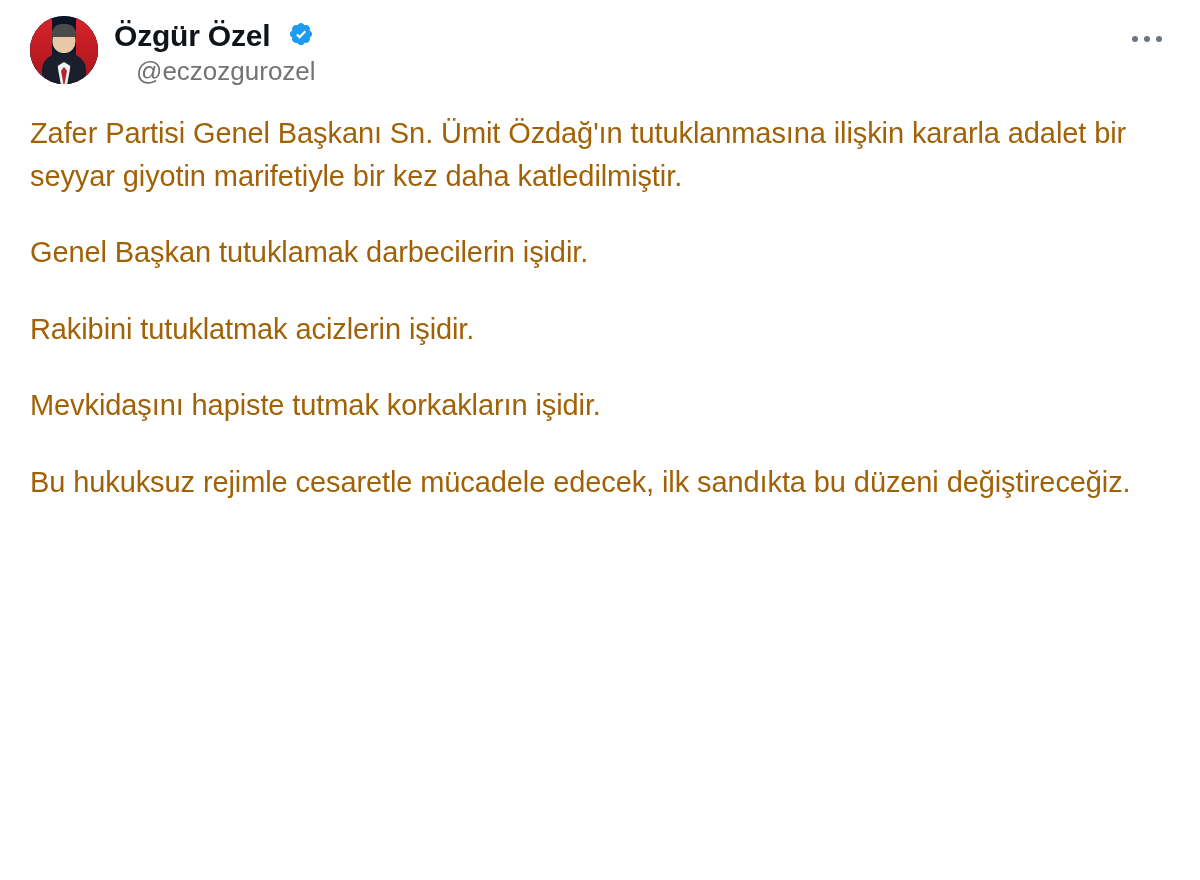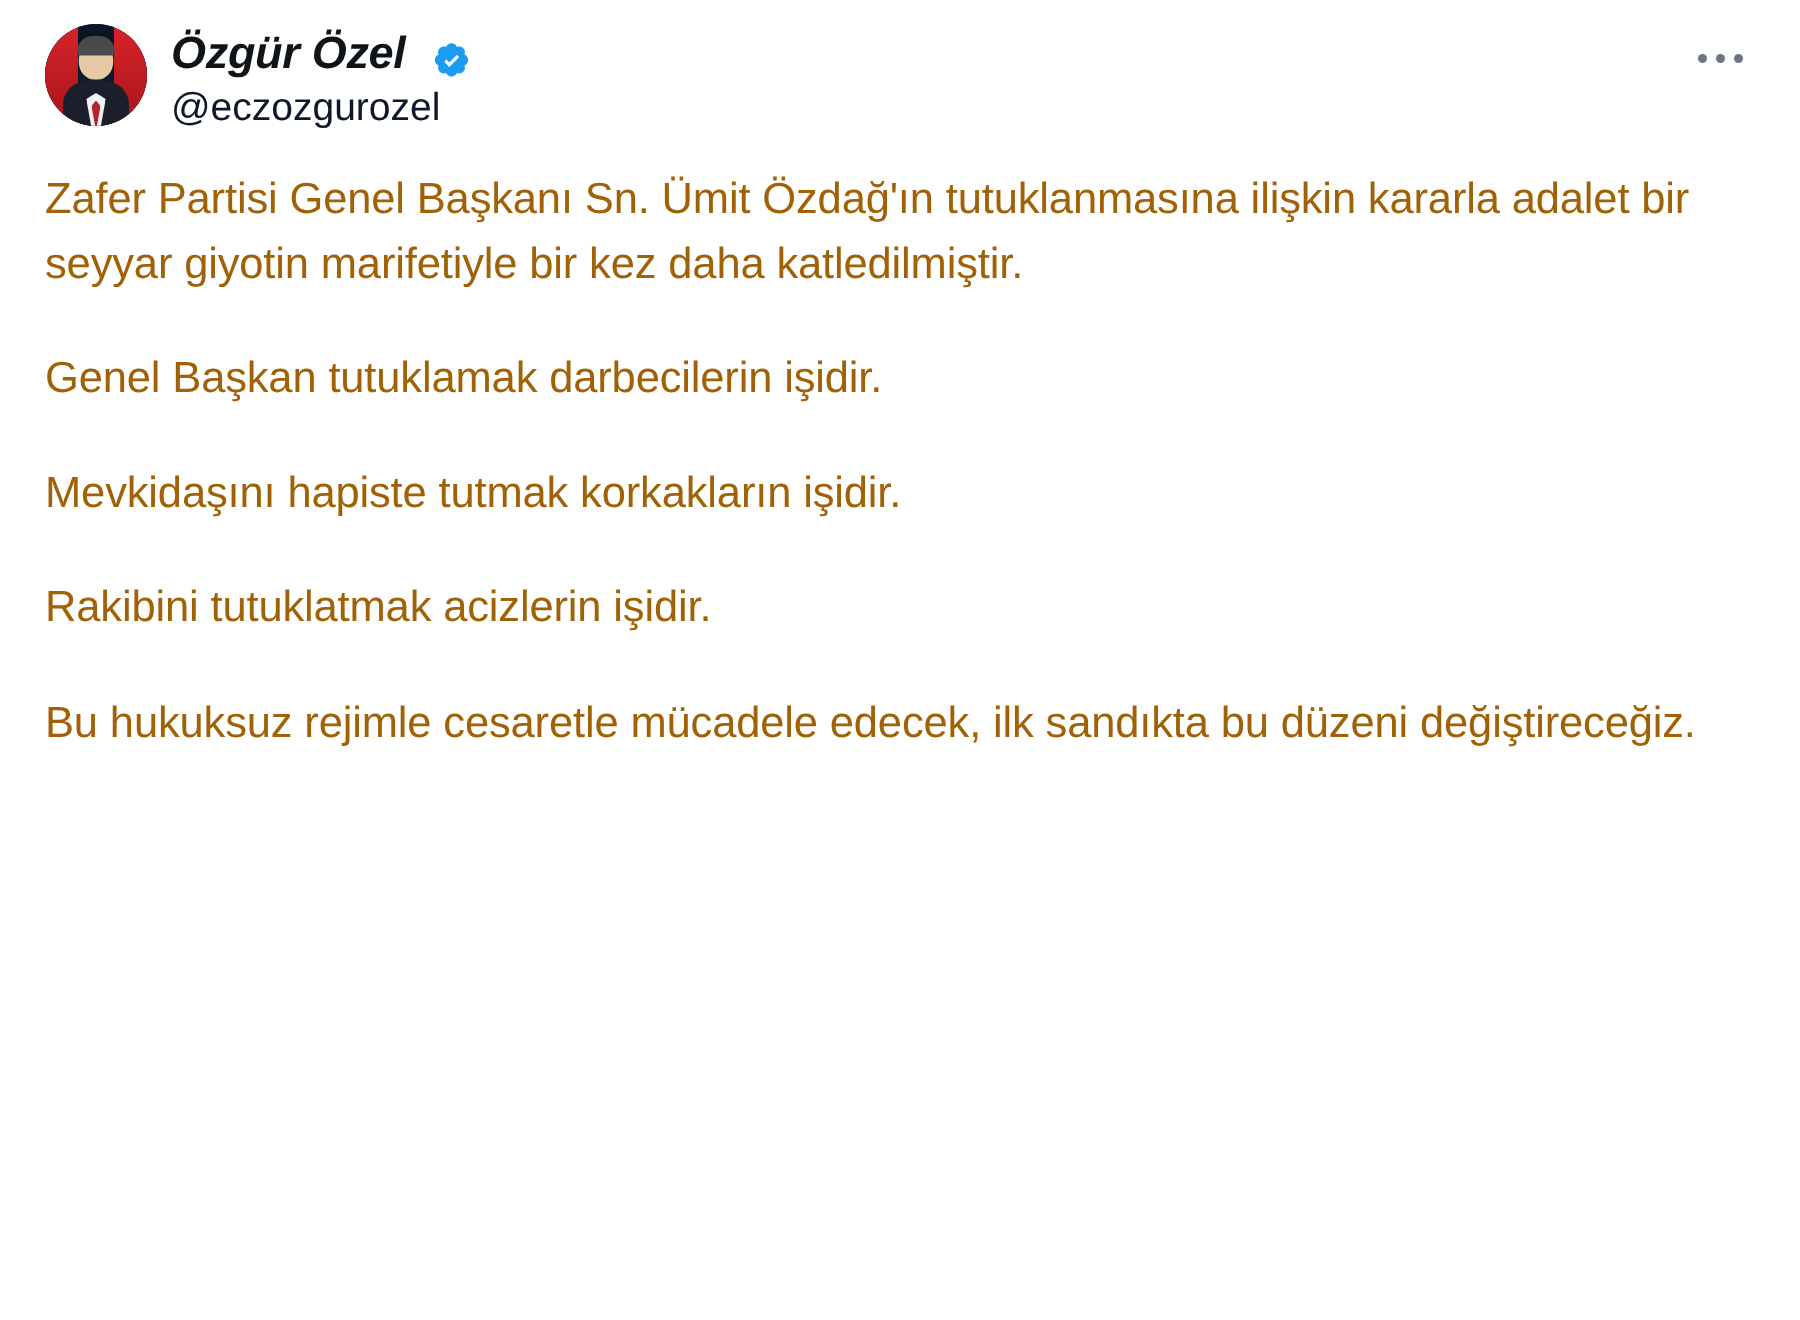--- a/index.html
+++ b/index.html
@@ -109,43 +109,43 @@
   }
 
   .name-block {
     display: flex;
     flex-direction: column;
     justify-content: center;
     padding-top: 2px;
   }
   .name-line {
     display: flex;
-    align-items: flex-end;
+    align-items: flex-start;
     gap: 18px;
-    font-style: italic;
   }
   .display-name {
     font-size: 30px;
     font-weight: 700;
     line-height: 1.18;
     letter-spacing: -0.2px;
     color: #0f1419;
   }
   .verified-badge {
     width: 26px;
     height: 26px;
     display: inline-block;
     flex: 0 0 26px;
     margin-top: 3px;
   }
   .handle {
     font-size: 26px;
     line-height: 1.25;
-    color: #0f172a;
+    color: #737373;
     margin-top: 2px;
+    margin-left: 22px;
   }
 
   .more-menu {
     position: absolute;
     right: 4px;
     top: 14px;
     display: flex;
     gap: 6px;
     align-items: center;
     padding: 6px 4px;
@@ -209,18 +209,18 @@
     <div class="more-menu">
       <span class="dot"></span>
       <span class="dot"></span>
       <span class="dot"></span>
     </div>
   </div>
 
   <div class="tweet-body">
     <p>Zafer Partisi Genel Başkanı Sn. Ümit Özdağ'ın tutuklanmasına ilişkin kararla adalet bir seyyar giyotin marifetiyle bir kez daha  katledilmiştir.</p>
     <p>Genel Başkan tutuklamak darbecilerin işidir.</p>
+    <p>Rakibini tutuklatmak acizlerin işidir.</p>
     <p>Mevkidaşını hapiste tutmak korkakların işidir.</p>
-    <p>Rakibini tutuklatmak acizlerin işidir.</p>
     <p>Bu hukuksuz rejimle cesaretle mücadele edecek, ilk sandıkta bu düzeni değiştireceğiz.</p>
   </div>
 
 </div>
 
 </body></html>

